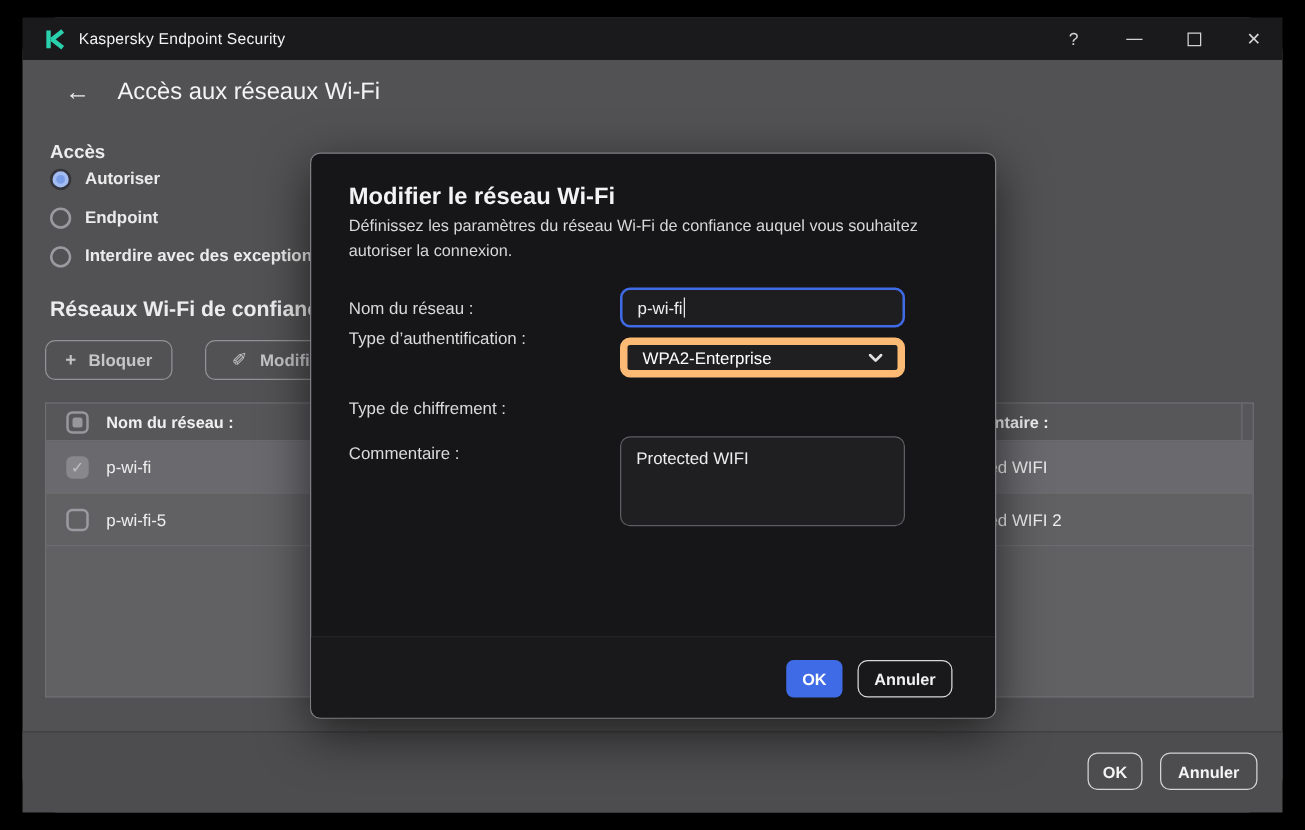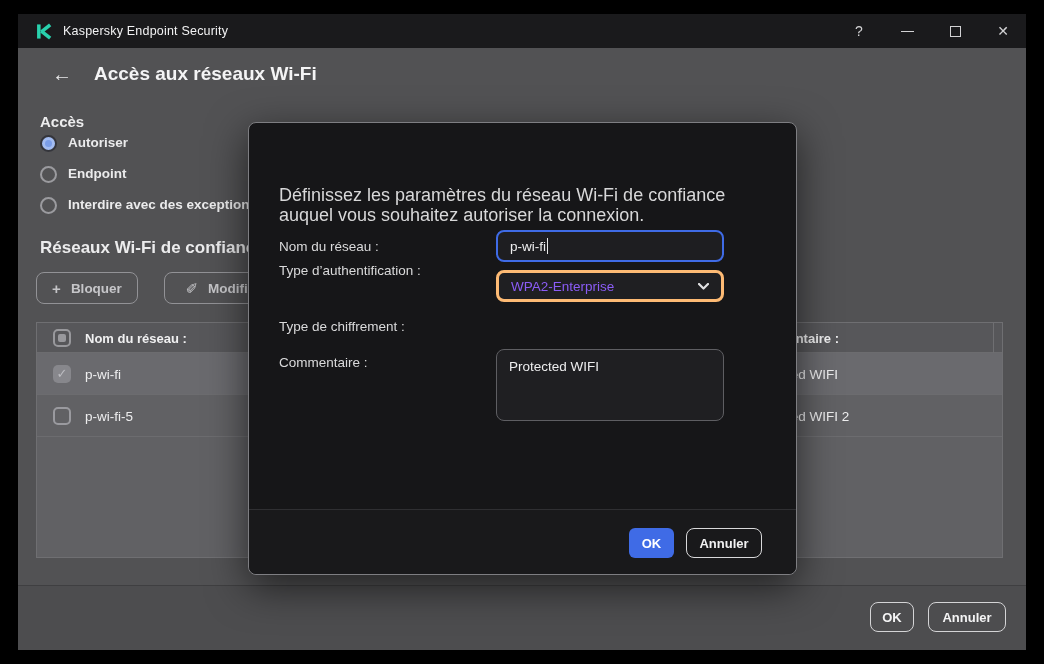--- a/index.html
+++ b/index.html
@@ -17,21 +17,21 @@
   .controls { margin-left:auto; display:flex; gap:4px; padding-right:1px; }
   .ctrl { width:44px; height:34px; display:flex; align-items:center; justify-content:center;
           color:#d2d2d4; font-size:14px; cursor:default; }
   .ctrl .minbar { width:13px; border-top:1.5px solid #d2d2d4; }
   .ctrl .maxbox { width:11px; height:11px; border:1.5px solid #d2d2d4; }
 
   
   .page-header { position:absolute; top:34px; left:0; right:0; height:52px;
                  display:flex; align-items:center; padding-left:34px; }
   .back { font-size:20px; color:#e9e9ea; line-height:1; }
-  .page-title { margin-left:22px; font-size:19px; font-weight:700; color:#f4f4f5; }
+  .page-title { margin-left:22px; font-size:19px; font-weight:400; color:#f4f4f5; }
 
   
   .h-acces { position:absolute; left:22px; top:99px; font-size:15px; font-weight:700; color:#ececed; }
   .radio-row { position:absolute; left:22px; height:26px; display:flex; align-items:flex-start; }
   .radio { width:17px; height:17px; border-radius:50%; flex:0 0 auto; position:relative; }
   .radio.off { border:2px solid #9b9b9f; }
   .radio.on  { border:2px solid #34353b; background:#a3bcf1; }
   .radio.on::after { content:""; position:absolute; left:3px; top:3px; width:7px; height:7px;
                      border-radius:50%; background:#7b9ee9; }
   .radio-label { margin-left:11px; font-size:13.5px; font-weight:700; color:#ebebec; }
@@ -75,30 +75,30 @@
                  font-size:13px; font-weight:700; display:flex; align-items:center; justify-content:center;
                  font-family:inherit; }
   .wf-ok { left:852px; width:44px; }
   .wf-cancel { left:910px; width:78px; }
 
   
   .modal { position:absolute; left:248px; top:122px; width:549px; height:453px;
            background:#161618; border:1px solid #7e7e82; border-radius:8px;
            box-shadow:0 12px 40px rgba(0,0,0,.6); z-index:10; }
   .m-title { position:absolute; left:30px; top:24px; font-size:19px; font-weight:700; color:#f3f3f4; }
-  .m-desc { position:absolute; left:30px; top:62px; width:502px; font-size:18px;
+  .m-desc { position:absolute; left:30px; top:48px; width:502px; font-size:13px;
             line-height:20px; color:#d8d8d9; }
   .f-label { position:absolute; left:30px; font-size:13.5px; color:#dadadb; }
   .f-ctrl { position:absolute; left:247px; width:228px; }
   .input { height:32px; border:2px solid #3f6be6; border-radius:8px; background:#1e1e21;
            display:flex; align-items:center; padding:0 12px; font-size:13.5px; color:#ededee; }
   .caret { width:1px; height:16px; background:#e8e8e8; margin-left:1px; }
-  .select { height:32px; border:3px solid #fdba74; border-radius:8px; background:#1f1f22;
+  .select { height:32px; border:6px solid #fdba74; border-radius:8px; background:#1f1f22;
             display:flex; align-items:center; justify-content:space-between; padding:0 12px;
-            font-size:13.5px; color:#8b5cf6; }
+            font-size:13.5px; color:#ffffff; }
   .chev { flex:0 0 auto; margin-left:8px; }
   .textarea { height:72px; border:1px solid #5e5e62; border-radius:8px; background:#1f1f22;
               padding:9px 12px; font-size:13.5px; color:#ededee; }
   .m-note { position:absolute; left:30px; top:314px; width:506px; font-size:13.5px;
             line-height:19px; color:#d8d8d9; }
   .m-footer { position:absolute; left:0; right:0; bottom:0; height:65px;
               border-top:1px solid #2f2f32; border-radius:0 0 8px 8px; background:#19191b; }
   .m-btn { position:absolute; top:18px; height:30px; display:flex; align-items:center;
            justify-content:center; font-size:13px; font-weight:700; font-family:inherit;
            border-radius:6px; }
@@ -180,20 +180,21 @@
     </div>
   </div>
 
   <div class="win-footer">
     <button class="btn-outline wf-ok">OK</button>
     <button class="btn-outline wf-cancel">Annuler</button>
   </div>
 </div>
 
 <div class="modal">
+  <div class="m-title">Modifier le réseau Wi-Fi</div>
   <div class="m-desc">Définissez les paramètres du réseau Wi-Fi de confiance auquel vous souhaitez autoriser la connexion.</div>
 
   <div class="f-label" style="top:116px">Nom du réseau :</div>
   <div class="f-ctrl" style="top:107px">
     <div class="input">
       <span>p-wi-fi</span>
       <span class="caret"></span>
     </div>
   </div>
 

